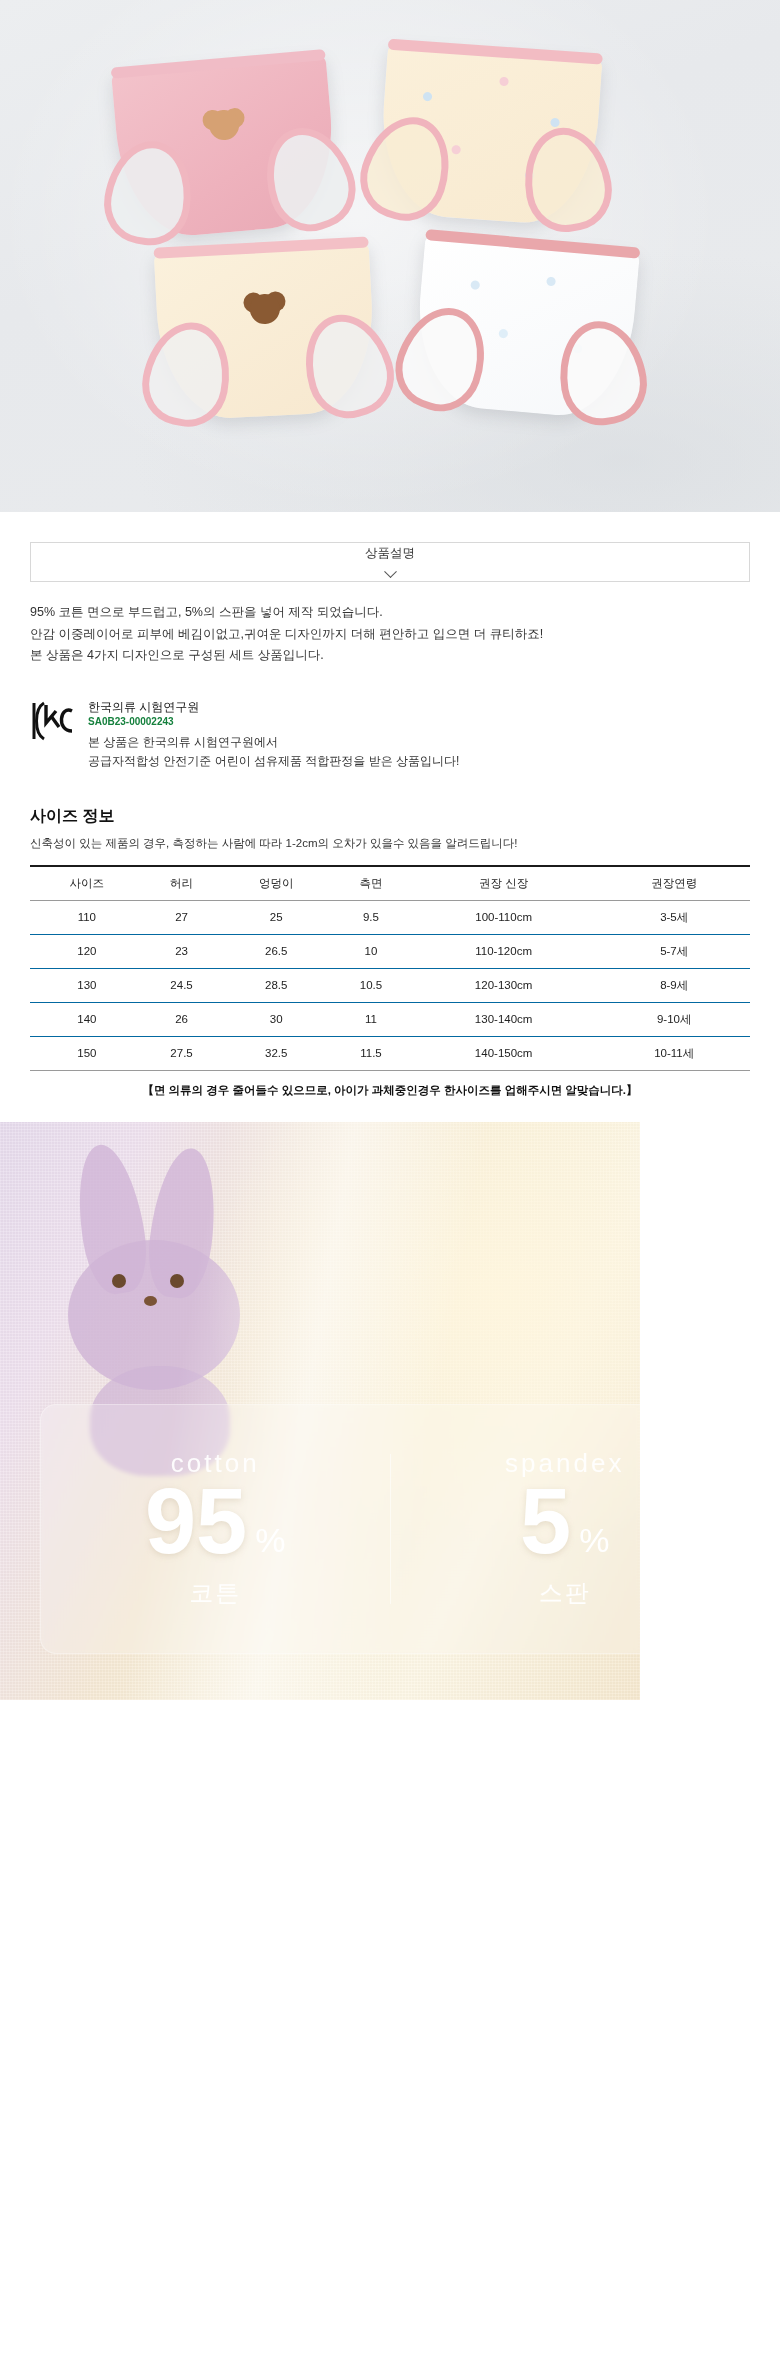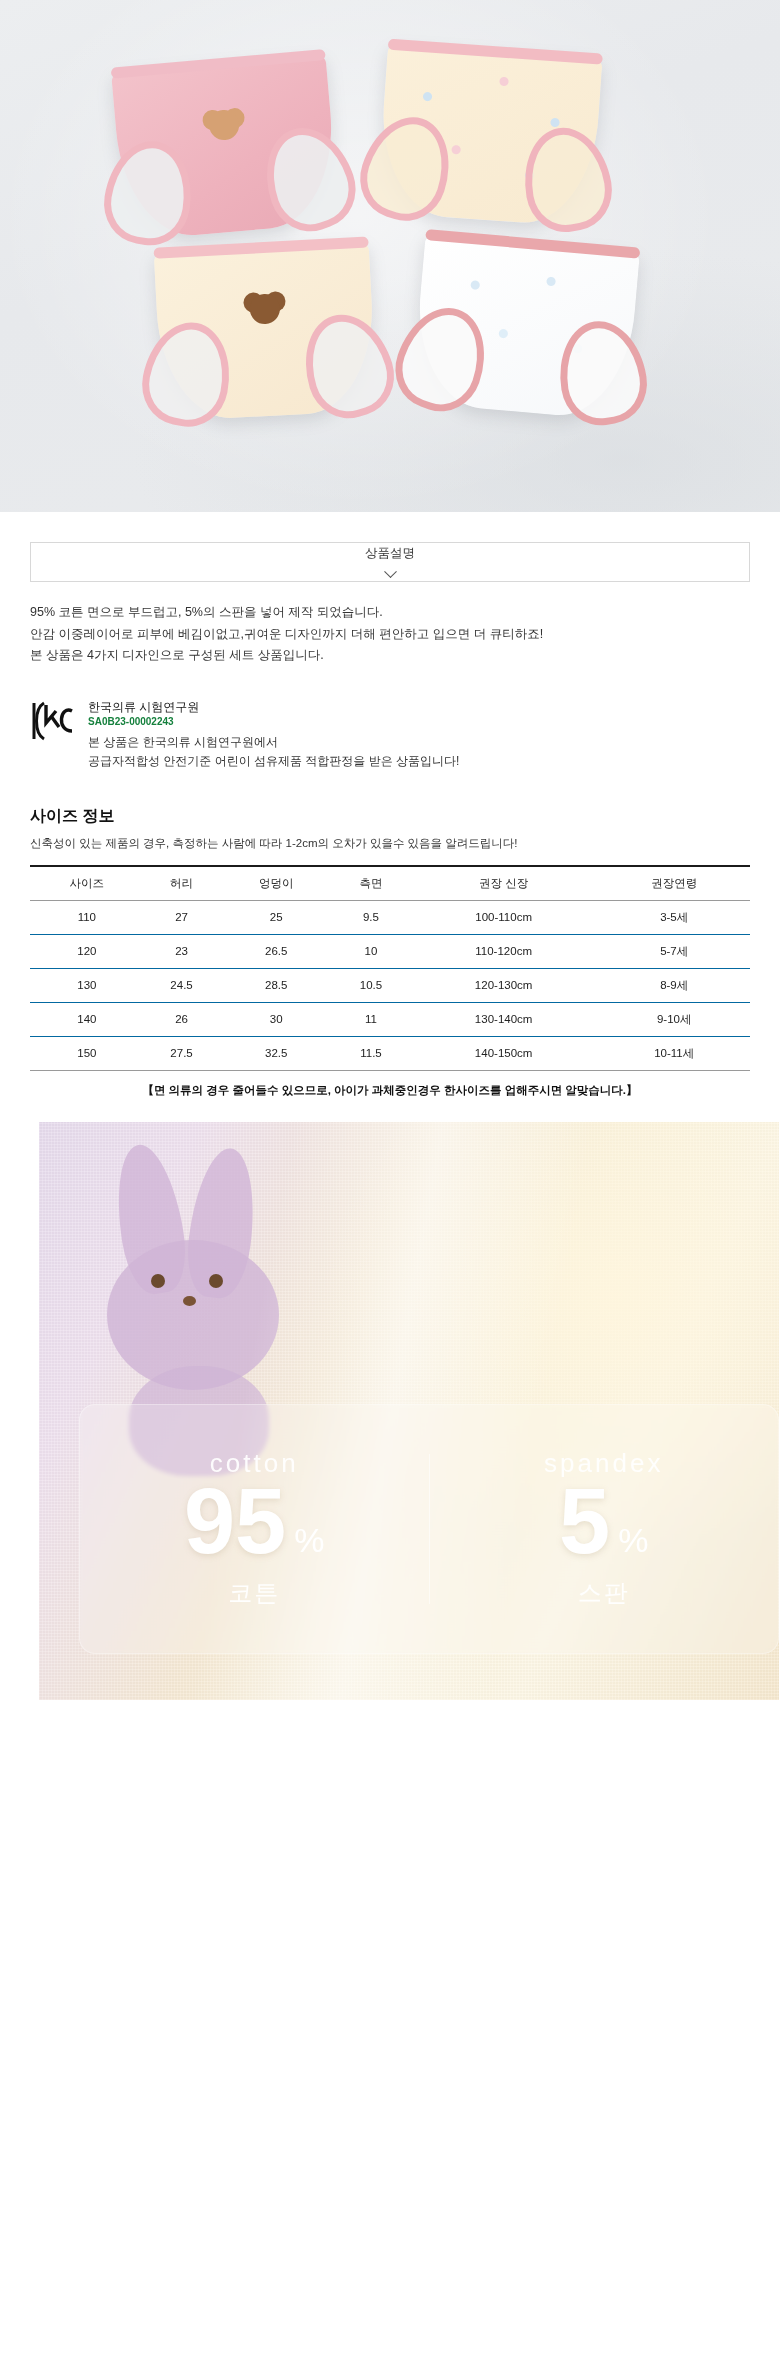--- a/index.html
+++ b/index.html
@@ -218,26 +218,25 @@
     text-align: center;
     font-size: 11.5px;
     font-weight: bold;
     color: #111;
     padding-bottom: 24px;
   }
 
   
   .fabric {
     position: relative;
-    width: 740px;
+    width: 640px;
     height: 578px;
     overflow: hidden;
     background:
       linear-gradient(115deg, #e7dced 0%, #efe2ef 16%, #f6ead5 40%, #fbf3dd 58%, #fdf7e6 74%, #f6e9cf 100%);
-    margin-left: 39px;
   }
   .fabric-weave {
     position: absolute; inset: 0;
     background-image:
       repeating-linear-gradient(0deg, rgba(255,255,255,0.16) 0 1px, rgba(0,0,0,0.015) 1px 3px),
       repeating-linear-gradient(90deg, rgba(255,255,255,0.14) 0 1px, rgba(0,0,0,0.015) 1px 3px);
     opacity: .8;
   }
   .fabric-sheen {
     position: absolute; inset: 0;

